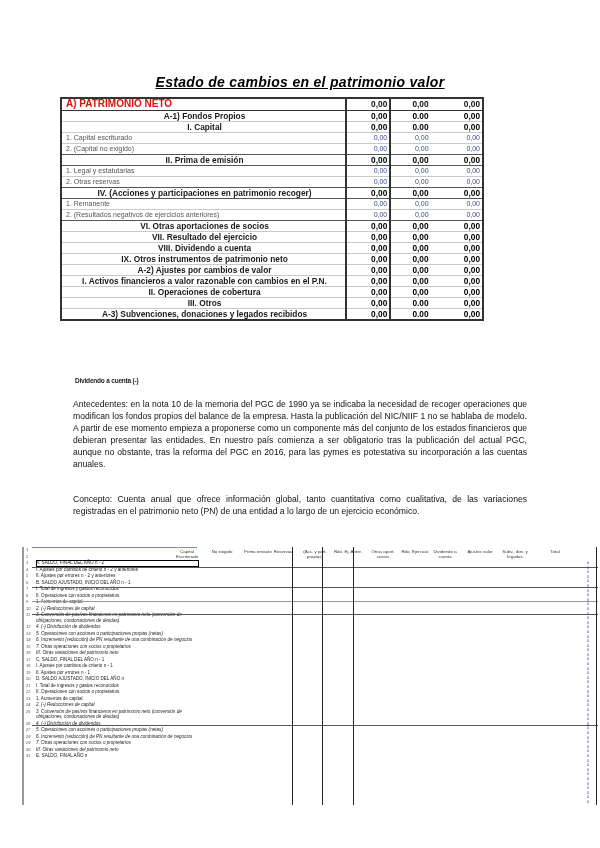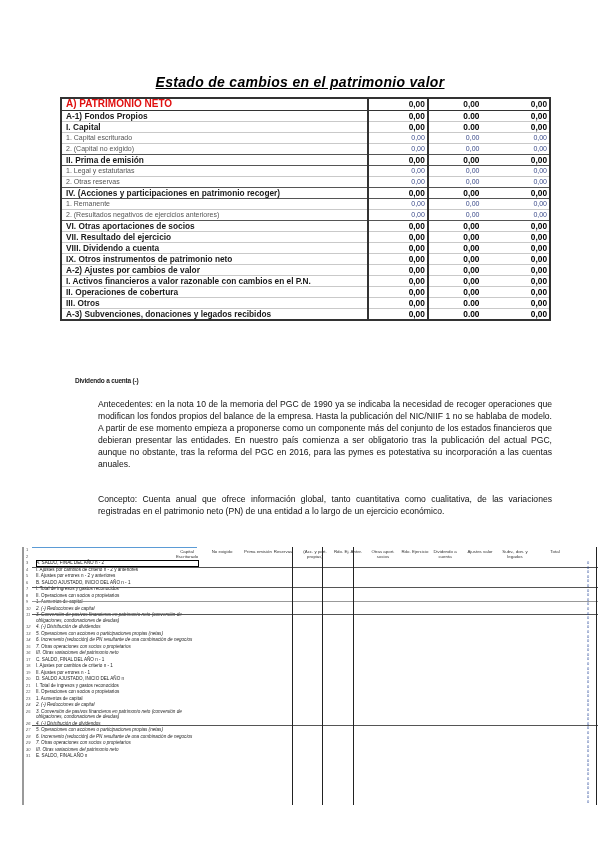--- a/index.html
+++ b/index.html
@@ -7,45 +7,45 @@
   body { position: relative; font-family: "Liberation Sans", sans-serif; color: #000; }
 
   .title {
     position: absolute; left: 0; top: 74px; width: 600px; text-align: center;
     font-size: 14px; font-weight: bold; font-style: italic; text-decoration: underline;
     letter-spacing: 0.3px;
   }
 
   
   .pn-table {
-    position: absolute; left: 60px; top: 97px; width: 491px;
+    position: absolute; left: 60px; top: 97px; width: 424px;
     border: 2px solid #333; border-collapse: collapse;
   }
   .pn-table td {
     font-size: 8.3px; height: 10.6px; line-height: 10px; padding: 0 2px;
     border-bottom: 1px solid #c9c9c9; white-space: nowrap; overflow: hidden;
   }
   .pn-table td.lbl { width: 308px; border-right: 2px solid #333; padding-left: 4px; }
   .pn-table td.v1 { width: 60px; text-align: right; border-right: 2px solid #333; }
   .pn-table td.v2 { width: 62px; text-align: right; padding-right: 10px; }
   .pn-table td.v3 { width: 61px; text-align: right; }
   .pn-table tr.b td { font-weight: bold; }
-  .pn-table tr.b td.lbl { color: #1a1a1a; }
+  .pn-table tr.b td.lbl { color: #1a1a1a; text-align: center; }
   .pn-table tr.sub td { color: #6a6a8a; font-size: 7px; font-weight: normal; }
   .pn-table tr.sub td.lbl { color: #555; }
   .pn-table tr.sub td.v1, .pn-table tr.sub td.v2, .pn-table tr.sub td.v3 { color: #3a4a8a; }
   .pn-table tr.head td { color: #e01010; font-size: 10px; font-weight: bold; height: 12px; border-bottom: 1px solid #333; }
   .pn-table tr.head td.v1, .pn-table tr.head td.v2, .pn-table tr.head td.v3 { color: #111; font-size: 8.3px; }
   .pn-table tr.thick td { border-bottom: 1.5px solid #555; }
 
   .note { position: absolute; left: 75px; top: 377px; font-size: 6.5px; font-weight: bold; color: #222; letter-spacing: -0.2px; }
 
   .para {
     position: absolute; left: 73px; width: 454px; font-size: 8.6px; line-height: 12px;
-    text-align: justify; color: #111; margin-left: 25px;
+    text-align: justify; color: #111;
   }
   .p1 { top: 398px; }
   .p2 { top: 493px; }
 
   
   .sheet { position: absolute; left: 22px; top: 547px; width: 578px; height: 260px; }
   .sheet .leftbar { position: absolute; left: 0; top: 0; width: 2px; height: 258px; background: #999; }
   .sheet .topline { position: absolute; left: 10px; top: 0; width: 165px; height: 1px; background: #5b9bd5; }
   .sheet .rowlabels { position: absolute; left: 4px; top: 0; width: 175px; }
   .sheet .row {

